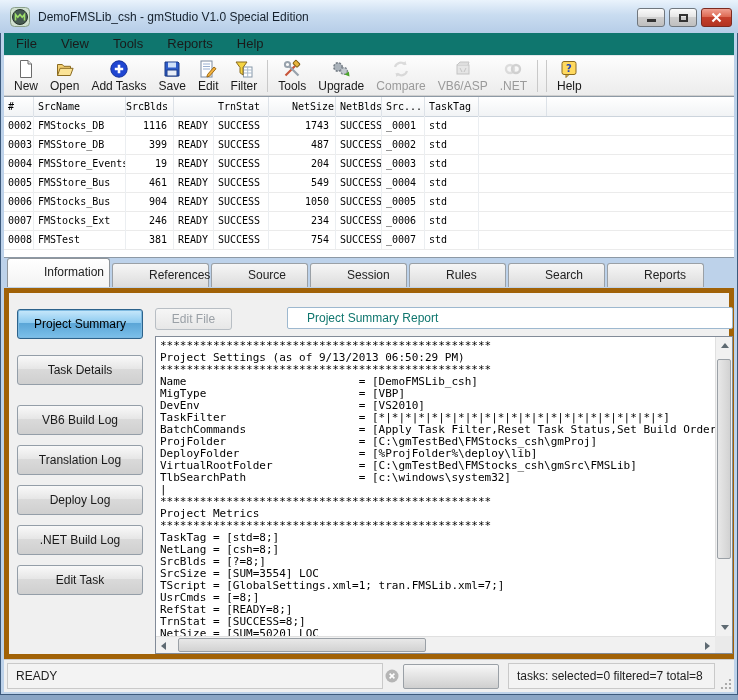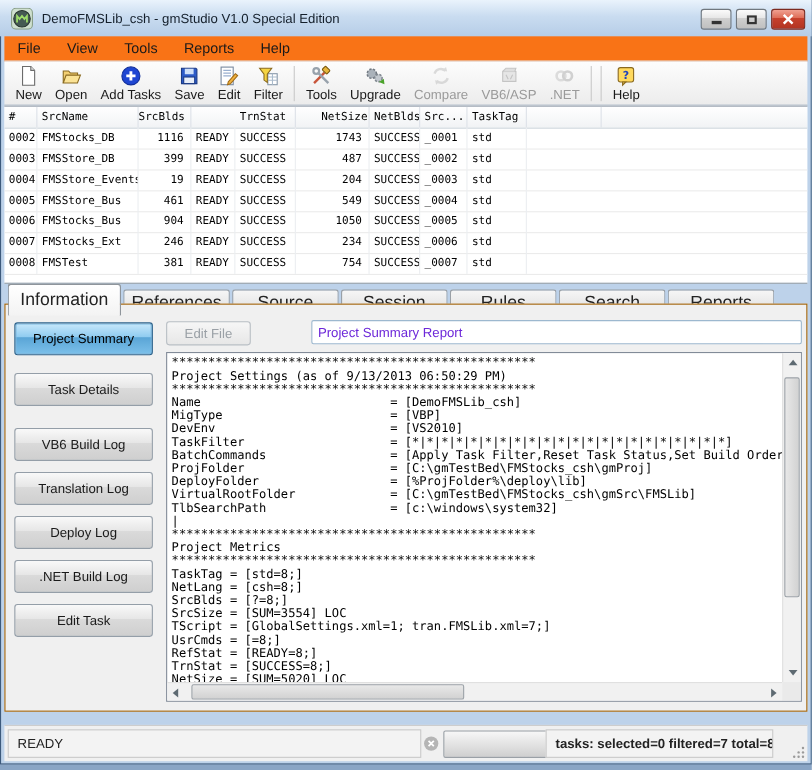--- a/index.html
+++ b/index.html
@@ -20,21 +20,21 @@
   .wbtn{width:28px;height:19px;border:1px solid #70777e;border-radius:3px;
     background:linear-gradient(#fbfbfb,#e6e6e6 45%,#cfcfcf 46%,#bfbfbf);
     position:relative;cursor:default;}
   .wbtn.close{width:31px;border-color:#7c2a20;
     background:linear-gradient(#f0a091,#dd6a54 45%,#c6402c 46%,#b23422);}
   .glyph-min{position:absolute;left:9px;bottom:4px;width:9px;height:3px;background:#333;}
   .glyph-max{position:absolute;left:9px;top:5px;width:9px;height:8px;border:2px solid #333;background:transparent;}
   .glyph-close{position:absolute;left:0;top:0;width:100%;height:100%;}
 
   
-  .menubar{position:absolute;left:4px;right:4px;top:33px;height:23px;background:#f97316;
+  .menubar{position:absolute;left:4px;right:4px;top:33px;height:23px;background:#0f766e;
     display:flex;align-items:center;border-bottom:1px solid #e4e8ec;}
   .menu-item{font-size:13px;color:#1a1a1a;padding:0 12px;line-height:22px;}
 
   
   .toolbar{position:absolute;left:4px;right:4px;top:56px;height:40px;
     background:linear-gradient(#fdfdfd,#ececec);border-bottom:1px solid #cfcfcf;
     display:flex;align-items:center;padding-left:4px;}
   .tbtn{display:flex;flex-direction:column;align-items:center;justify-content:center;
     padding:1px 6px;height:38px;border-radius:2px;}
   .tbtn .ticon{width:20px;height:20px;}
@@ -56,38 +56,38 @@
   .gc{padding-left:4px;white-space:nowrap;overflow:hidden;flex:0 0 auto;}
   .c0{width:30px;} .c1{width:92px;} .c2{width:48px;text-align:right;padding-right:6px;padding-left:0;}
   .c3{width:40px;margin-top:32px;} .c4{width:55px;} .c5{width:44px;text-align:right;padding-right:6px;padding-left:0;margin-left:23px;}
   .c6{width:46px;} .c7{width:43px;} .c8{width:54px;} .c9{width:68px;}
   .fill{flex:1 1 auto;border-right:none !important;}
 
   
   .tabstrip{position:absolute;left:4px;top:257px;height:30px;display:flex;align-items:flex-end;padding-left:3px;}
   .tab{width:97px;height:24px;margin-right:2px;border:1px solid #9aa0a6;border-bottom:none;
     border-radius:3px 3px 0 0;background:linear-gradient(#f6f6f6,#dcdcdc);
-    font-size:16px;color:#222;text-align:center;line-height:23px;}
+    font-size:12px;color:#222;line-height:23px;padding-left:36px;}
   .tab.active{width:103px;height:29px;background:linear-gradient(#ffffff,#f3f3f3);
     border-color:#8f959b;line-height:27px;position:relative;z-index:2;}
 
   
-  .panel{position:absolute;left:4px;right:4px;top:276px;height:371px;background:#f0f0f0;
-    border:1px solid #a16207;}
+  .panel{position:absolute;left:4px;right:4px;top:288px;height:371px;background:#f0f0f0;
+    border:5px solid #a16207;}
   .sbtn{position:absolute;left:8px;width:126px;height:30px;border:1px solid #949ea8;border-radius:3px;
     background:linear-gradient(#f9f9f9,#e6e6e6 45%,#dadada 46%,#cfcfcf);
     font-size:12px;color:#1a1a1a;text-align:center;line-height:28px;}
   .sbtn.active{border:1px solid #2c628b;box-shadow:0 0 0 1px #7db9e0 inset;
     background:linear-gradient(#c8e8fb,#8ecbf0 45%,var(--accent-blue) 46%,#7cc0ea);color:#000;}
   .btn-editfile{position:absolute;left:146px;top:15px;width:77px;height:22px;
     border:1px solid #b8bec4;border-radius:3px;background:linear-gradient(#f6f6f6,#e7e7e7);
     font-size:12px;color:#9aa0a6;text-align:center;line-height:20px;}
   .report-title{position:absolute;left:278px;top:14px;width:446px;height:22px;background:#fff;
-    border:1px solid #9db8cf;border-radius:2px;font-size:12px;color:#6d28d9;line-height:20px;
-    padding-left:5px;white-space:nowrap;overflow:hidden;}
+    border:1px solid #9db8cf;border-radius:2px;font-size:12px;color:#0f766e;line-height:20px;
+    padding-left:19px;white-space:nowrap;overflow:hidden;}
   .textarea{position:absolute;left:146px;top:43px;width:578px;height:318px;background:#fff;
     border:1px solid #828b98;overflow:hidden;}
   .textarea pre{position:absolute;left:0;top:0;right:17px;bottom:17px;
     font-family:"DejaVu Sans Mono",monospace;font-size:11px;line-height:12px;color:#000;
     padding:3px 0 0 4px;white-space:pre;overflow:hidden;}
 
   
   .vscroll{position:absolute;right:0;top:0;bottom:17px;width:17px;background:#f1f1f1;border-left:1px solid #e0e0e0;}
   .hscroll{position:absolute;left:0;bottom:0;right:17px;height:17px;background:#f1f1f1;border-top:1px solid #e0e0e0;}
   .scorner{position:absolute;right:0;bottom:0;width:17px;height:17px;background:#eaeaea;}
@@ -100,21 +100,21 @@
     background:linear-gradient(90deg,#e8e8e8,#d2d2d2);}
   .hthumb{position:absolute;top:1px;height:14px;left:22px;width:248px;border:1px solid #9aa0a6;border-radius:2px;
     background:linear-gradient(#e8e8e8,#d2d2d2);}
 
   
   .statusbar{position:absolute;left:4px;right:4px;top:659px;height:33px;background:#f0f0f0;
     border-top:1px solid #cdcdcd;font-size:12px;color:#222;}
   .spanel{position:absolute;top:3px;height:26px;background:#f3f3f3;border:1px solid #c9c9c9;
     line-height:24px;padding-left:8px;white-space:nowrap;overflow:hidden;}
   .spanel.left{left:3px;width:376px;}
-  .spanel.right{left:492px;width:207px;font-weight:bold;}
+  .spanel.right{left:504px;width:207px;}
   .scircle{position:absolute;left:381px;top:9px;width:14px;height:14px;}
   .sprogress{position:absolute;left:399px;top:4px;width:96px;height:25px;border:1px solid #9aa0a6;
     border-radius:2px;background:linear-gradient(#f7f7f7,#cfcfcf);}
   .sgrip{position:absolute;right:2px;bottom:2px;width:13px;height:13px;}
 </style>
 </head>
 <body>
 
 <div class="window">
 

